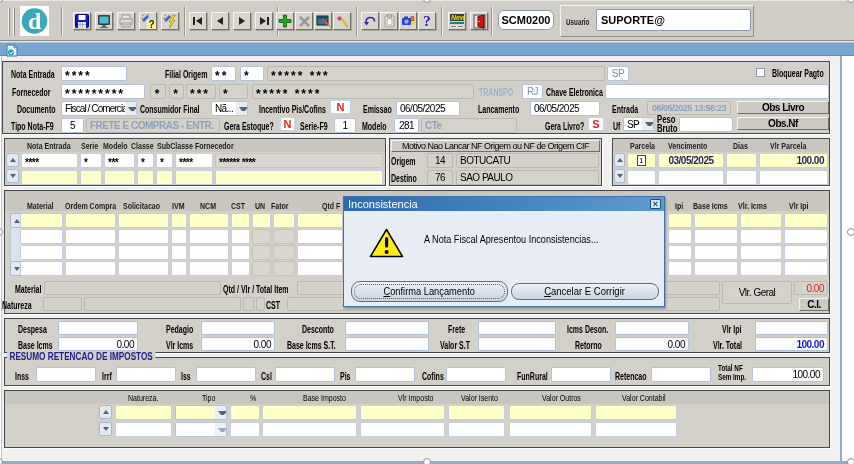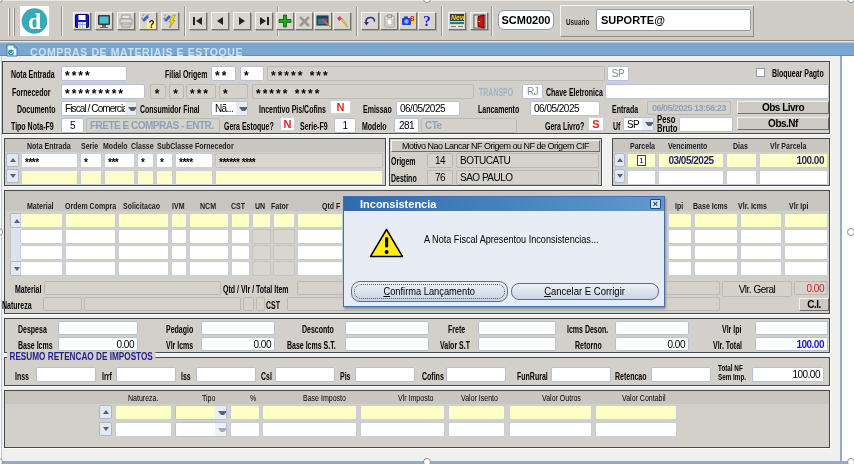--- a/index.html
+++ b/index.html
@@ -192,21 +192,20 @@
     <div style="position:absolute;left:596px;top:8px;width:155px;height:22px;background:#fff;border:1px solid #8f9cae;border-radius:2px;display:flex;align-items:center;font-size:11px;font-weight:bold;padding-left:4px">SUPORTE@</div>
   </div>
 
   <div id="titlebar" style="position:absolute;left:0;top:42px;width:854px;height:14px;background:#79a7cf;border-top:1px solid #a7c6e0;border-bottom:1px solid #5f8cb4">
     <svg style="position:absolute;left:6px;top:1px" width="13" height="13" viewBox="0 0 13 13">
         <path d="M1 1 h7 l3 3 v8 h-10 Z" fill="#eef4fa" stroke="#3a76b0"></path>
         <path d="M8 1 l3 3 h-3 Z" fill="#9cc0dd" stroke="#3a76b0" stroke-width="0.7"></path>
         <circle cx="5" cy="8.5" r="3" fill="#2a9ab0"></circle>
         <path d="M3.5 8.5 l1.5 1.5 l2.5 -3" stroke="#fff" stroke-width="1" fill="none"></path>
       </svg>
-    <div style="position:absolute;left:30px;top:3px;font-size:10.5px;letter-spacing:0.6px;color:#cfe1f0;font-weight:bold">COMPRAS DE MATERIAIS E ESTOQUE</div>
   </div>
 
   <div class="gbox" style="left:2px;top:61px;width:828px;height:73px"></div>
   <div id="box1">
 
     <div class="lb" style="left:11px;top:70px">Nota Entrada</div>
     <div class="in ast" style="left:61px;top:66px;width:66px;height:15px">****</div>
     <div class="lb" style="left:165px;top:70px">Filial Origem</div>
     <div class="in ast" style="left:211px;top:66px;width:25px;height:15px">**</div>
     <div class="in ast" style="left:240px;top:66px;width:24px;height:15px">*</div>
@@ -416,21 +415,21 @@
     <div class="cell" style="left:668px;top:261px;width:24px;height:15px"></div>
     <div class="cell" style="left:694px;top:261px;width:44px;height:15px"></div>
     <div class="cell" style="left:740px;top:261px;width:42px;height:15px"></div>
     <div class="cell" style="left:784px;top:261px;width:44px;height:15px"></div>
   </div>
   <div id="box3sum">
     <div class="lb" style="left:15px;top:285px">Material</div>
     <div class="in gy" style="left:44px;top:281px;width:177px;height:14px"></div>
     <div class="lb" style="left:223px;top:285px;font-weight:bold;font-size:10px">Qtd / Vlr / Total Item</div>
     <div class="in gy" style="left:297px;top:281px;width:423px;height:14px"></div>
-    <div class="in gy c" style="left:722px;top:281px;width:70px;height:16px;font-size:10px">Vlr. Geral</div>
+    <div class="in gy c" style="left:722px;top:281px;width:70px;height:23px;font-size:10px">Vlr. Geral</div>
     <div class="in gy r" style="left:794px;top:281px;width:34px;height:14px;color:#e01818;font-size:10px">0.00</div>
     <div class="lb" style="left:2px;top:301px">Natureza</div>
     <div class="in gy" style="left:43px;top:297px;width:39px;height:14px"></div>
     <div class="in gy" style="left:84px;top:297px;width:157px;height:14px"></div>
     <div class="in gy" style="left:243px;top:297px;width:11px;height:14px"></div>
     <div class="in gy" style="left:256px;top:297px;width:9px;height:14px"></div>
     <div class="lb" style="left:266px;top:301px;font-weight:bold;font-size:10px">CST</div>
     <div class="in gy" style="left:287px;top:297px;width:433px;height:14px"></div>
     <div class="btn3" style="left:799px;top:298px;width:30px;height:13px">C.I.</div>
   </div>
@@ -527,21 +526,21 @@
     <div class="cell" style="left:230px;top:422px;width:30px;height:15px"></div>
     <div class="cell" style="left:262px;top:422px;width:95px;height:15px"></div>
     <div class="cell" style="left:360px;top:422px;width:85px;height:15px"></div>
     <div class="cell" style="left:448px;top:422px;width:57px;height:15px"></div>
     <div class="cell" style="left:509px;top:422px;width:83px;height:15px"></div>
     <div class="cell" style="left:595px;top:422px;width:82px;height:15px"></div>
   </div>
 
   <div id="dialog" style="position:absolute;left:343px;top:196px;width:322px;height:111px;background:#e8edf5;border:1px solid #3f72ab;box-shadow:1px 2px 2px rgba(60,60,80,.45)">
     <div style="position:absolute;left:0;top:0;width:320px;height:14px;background:linear-gradient(to right,#2e6bad,#5e9ace);display:flex;align-items:center">
-      <span style="color:#fff;font-size:11px;font-weight:bold;padding-left:16px">Inconsistencia</span>
+      <span style="color:#fff;font-size:11px;font-weight:normal;padding-left:4px">Inconsistencia</span>
       <span style="position:absolute;right:3px;top:2px;width:11px;height:10px;background:#d6e4f2;border:1px solid #1c4a80;border-radius:1px;display:flex;align-items:center;justify-content:center;font-size:9px;font-weight:bold;color:#17406e;line-height:9px">×</span>
     </div>
     <svg style="position:absolute;left:25px;top:31px" width="35" height="31" viewBox="0 0 35 31">
       <path d="M17.5 1.5 L33.5 28.5 L1.5 28.5 Z" fill="#ffec18" stroke="#000" stroke-width="1.5" stroke-linejoin="round"></path>
       <rect x="16" y="9" width="3.2" height="10.5" rx="1.6" fill="#000"></rect>
       <circle cx="17.6" cy="24" r="2" fill="#000"></circle>
     </svg>
     <div style="position:absolute;left:80px;top:37px;font-size:10px;color:#000;transform:scaleX(.91);transform-origin:0 50%;white-space:nowrap">A Nota Fiscal Apresentou Inconsistencias...</div>
     <div style="position:absolute;left:167px;top:86px;width:148px;height:17px;border:1px solid #5a6e88;border-radius:8px;background:linear-gradient(#eef2f8,#c9d4e3);display:flex;align-items:center;justify-content:center">
       <span style="font-size:10px;transform:scaleX(.95)"><u>C</u>ancelar E Corrigir</span>

